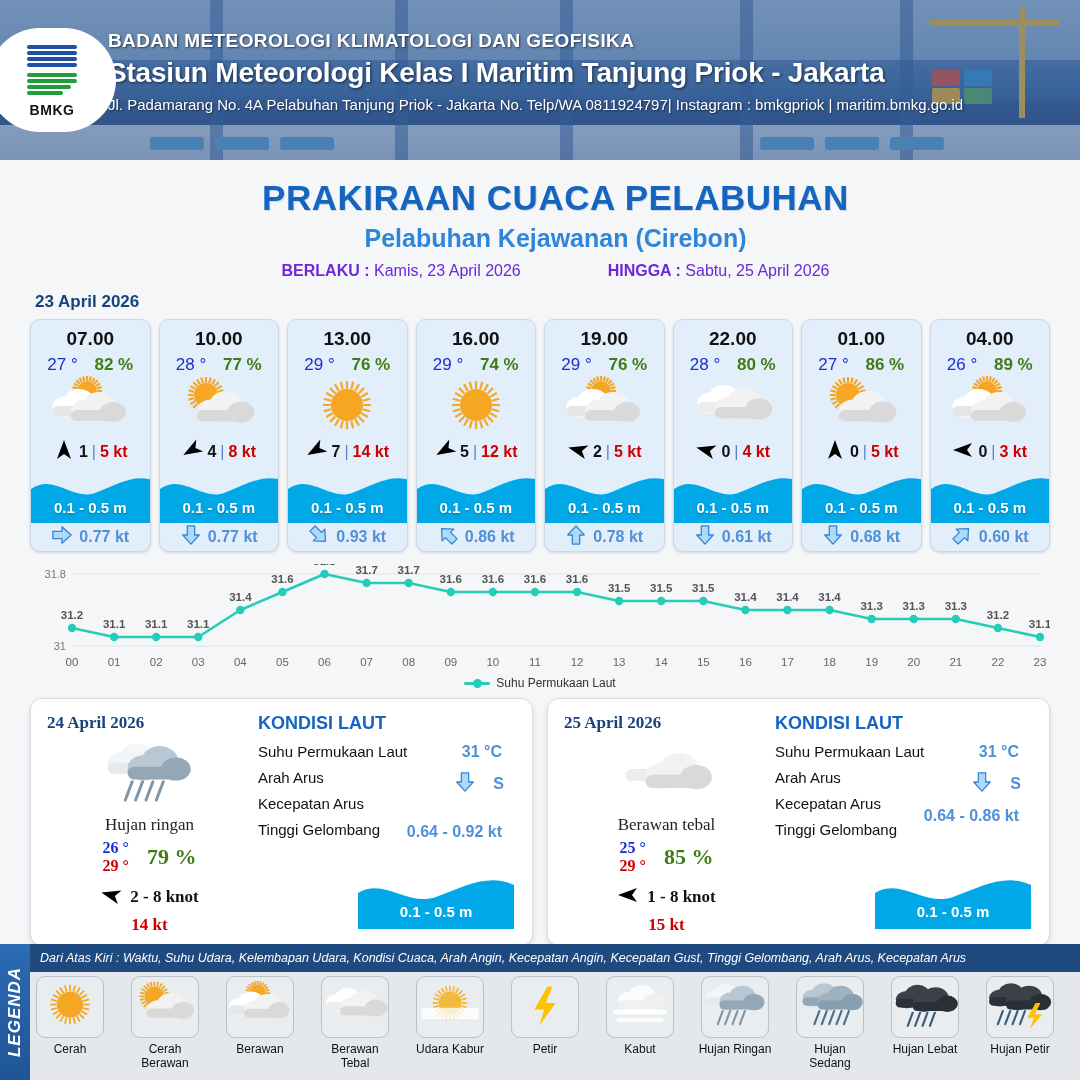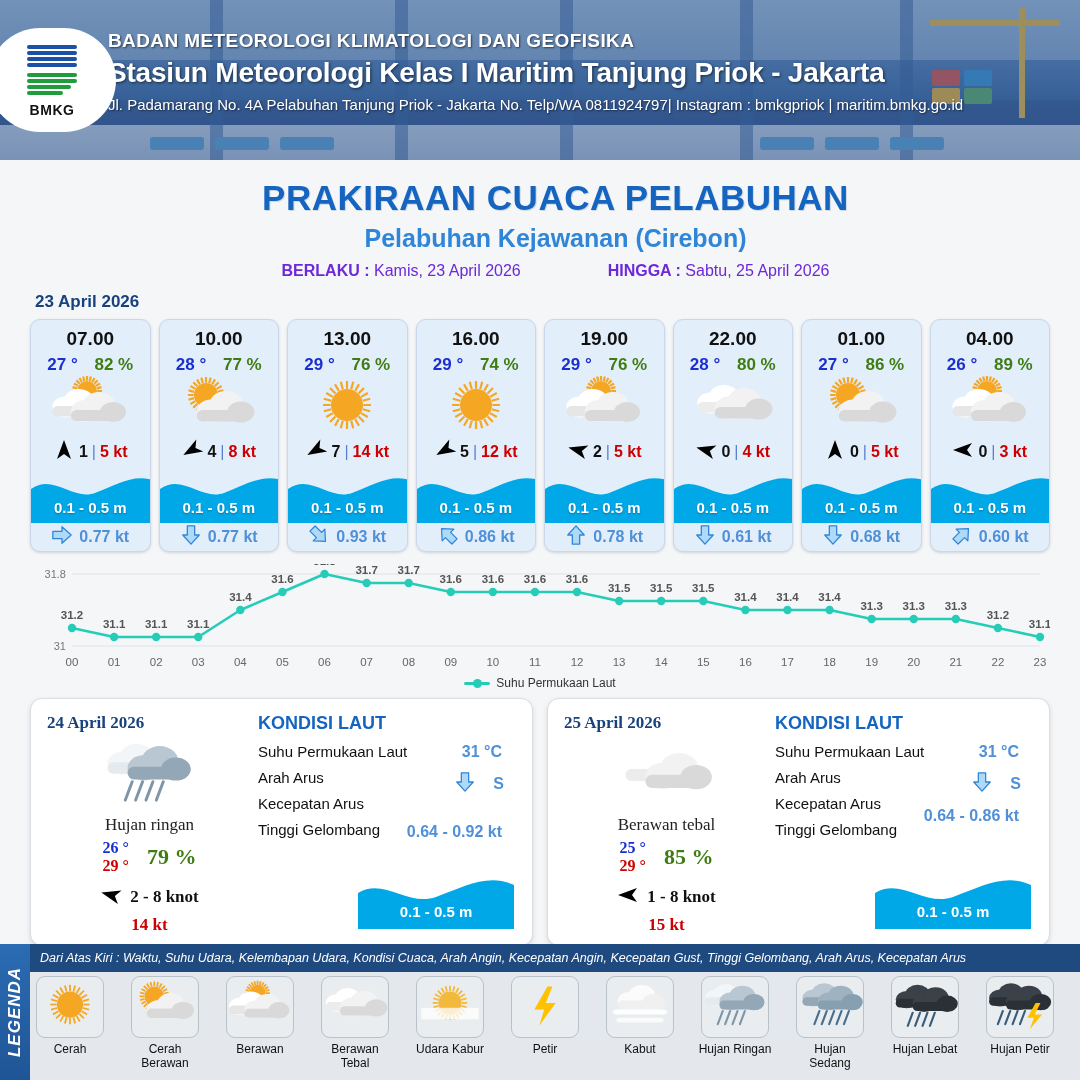--- a/index.html
+++ b/index.html
@@ -52,21 +52,21 @@
   .t3 .lbl { font-weight:bold; }
   .t3 .sp { display:inline-block; width:78px; }
 
   
   .datelabel { font-size:17px; font-weight:bold; color:#17427e; margin:12px 0 5px 35px; }
   .cards { display:flex; gap:8px; padding:2px 30px; }
   .card { width:128px; background:#e3eefb; border:1px solid #c9d8ea; border-radius:10px;
           overflow:hidden; box-shadow:0 1px 3px rgba(0,0,0,.14); position:relative; }
   .c-time { text-align:center; font-size:19px; font-weight:bold; color:#111; padding-top:8px; }
   .c-th { display:flex; justify-content:space-around; align-items:baseline; padding:5px 8px 0; }
-  .c-t { font-size:17px; font-weight:bold; color:#1a2fd0;text-align:right; }
+  .c-t { font-size:17px; font-weight:normal; color:#1a2fd0;text-align:right; }
   .c-h { font-size:17px; font-weight:bold; color:#3f7d14; }
   .c-icon { height:62px; display:flex; align-items:center; justify-content:center; }
   .c-wind { display:flex; align-items:center; justify-content:center; gap:4px; padding:2px 0 6px; }
   .c-wdeg { font-size:16px; font-weight:bold; color:#111; }
   .c-bar { font-size:16px; color:#5b7fd0; }
   .c-wkt { font-size:16px; font-weight:bold; color:#cc0000; }
   .wave-wrap { position:relative; height:52px; }
   .wave-wrap svg { position:absolute; left:0; top:0; }
   .c-wave-t { position:absolute; left:0; right:0; bottom:7px; text-align:center;
               font-size:15px; font-weight:bold; color:#fff; text-shadow:0 1px 2px rgba(0,0,0,.3); }

